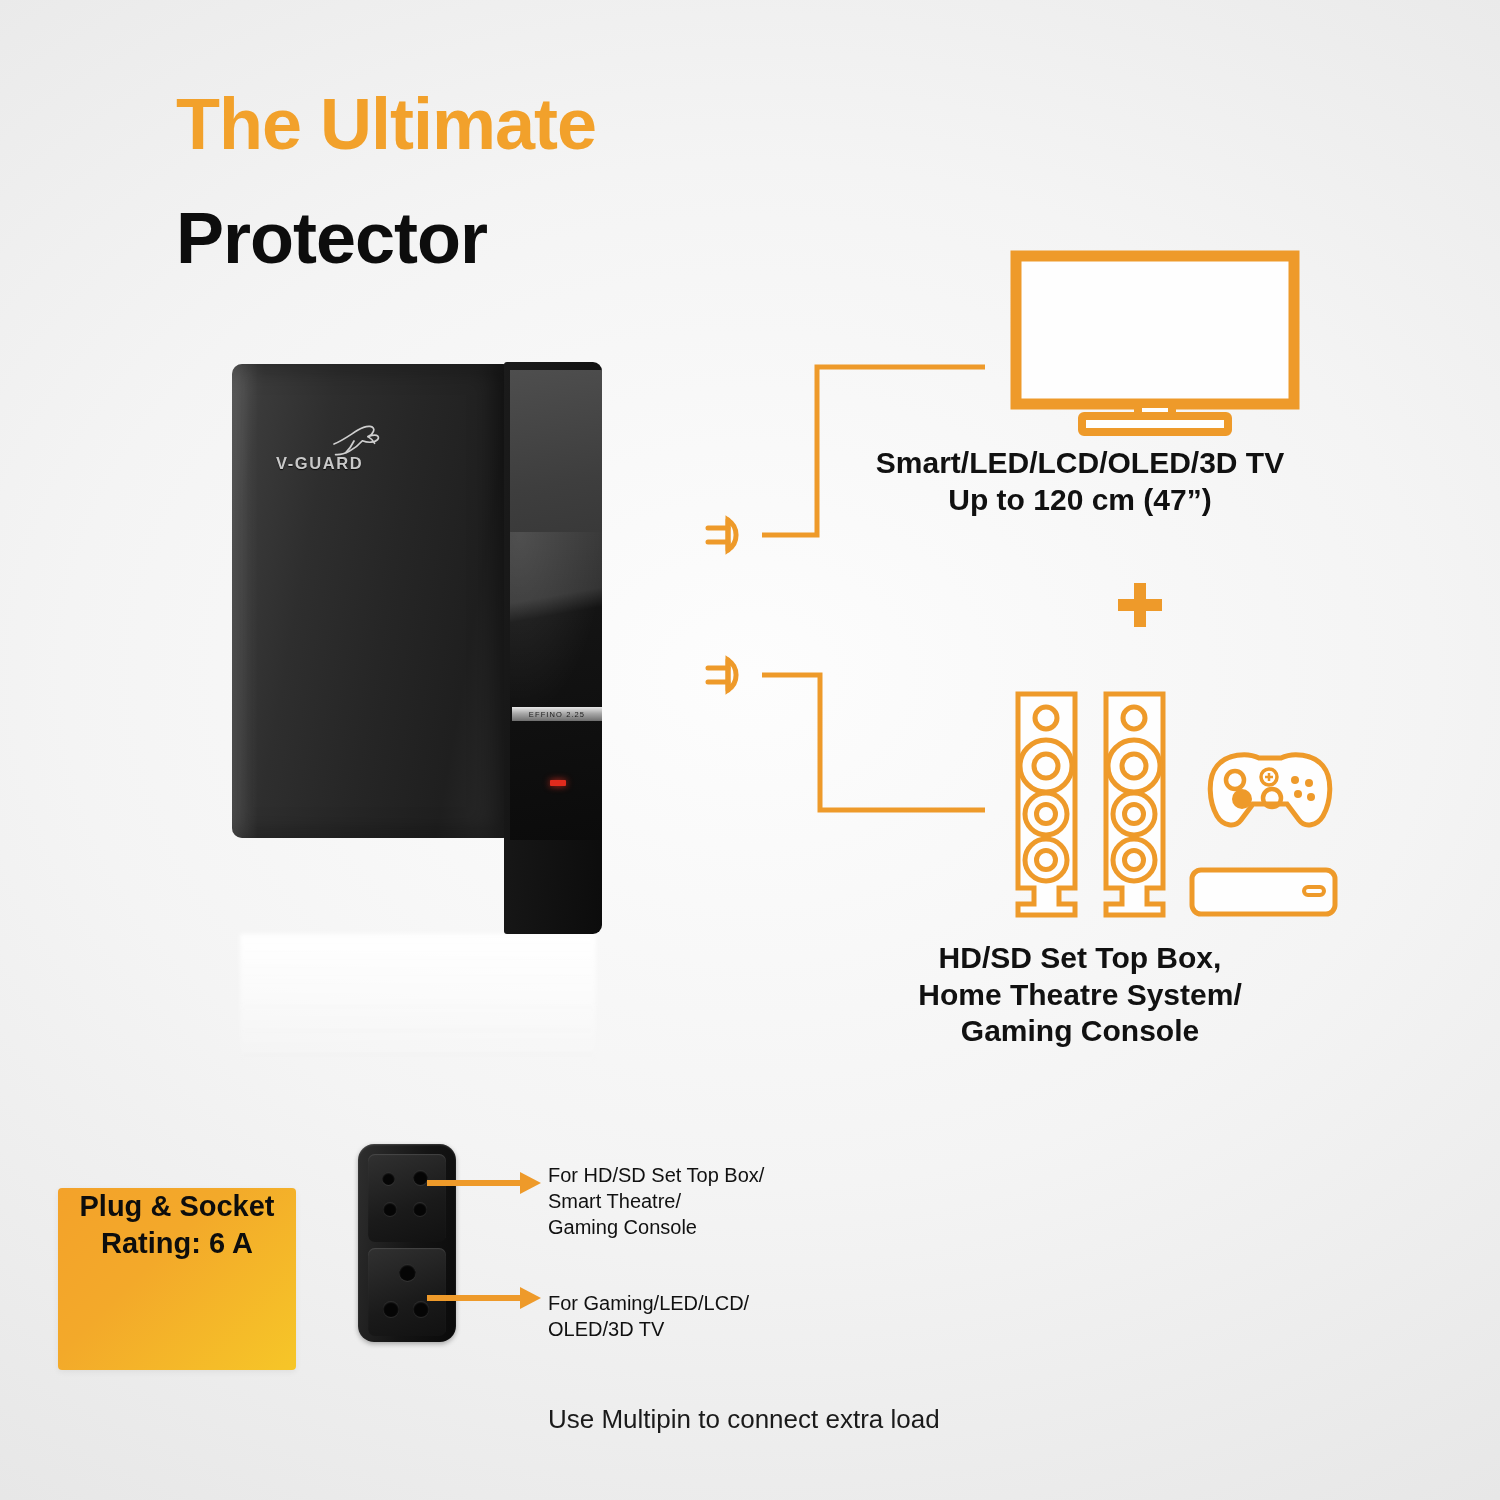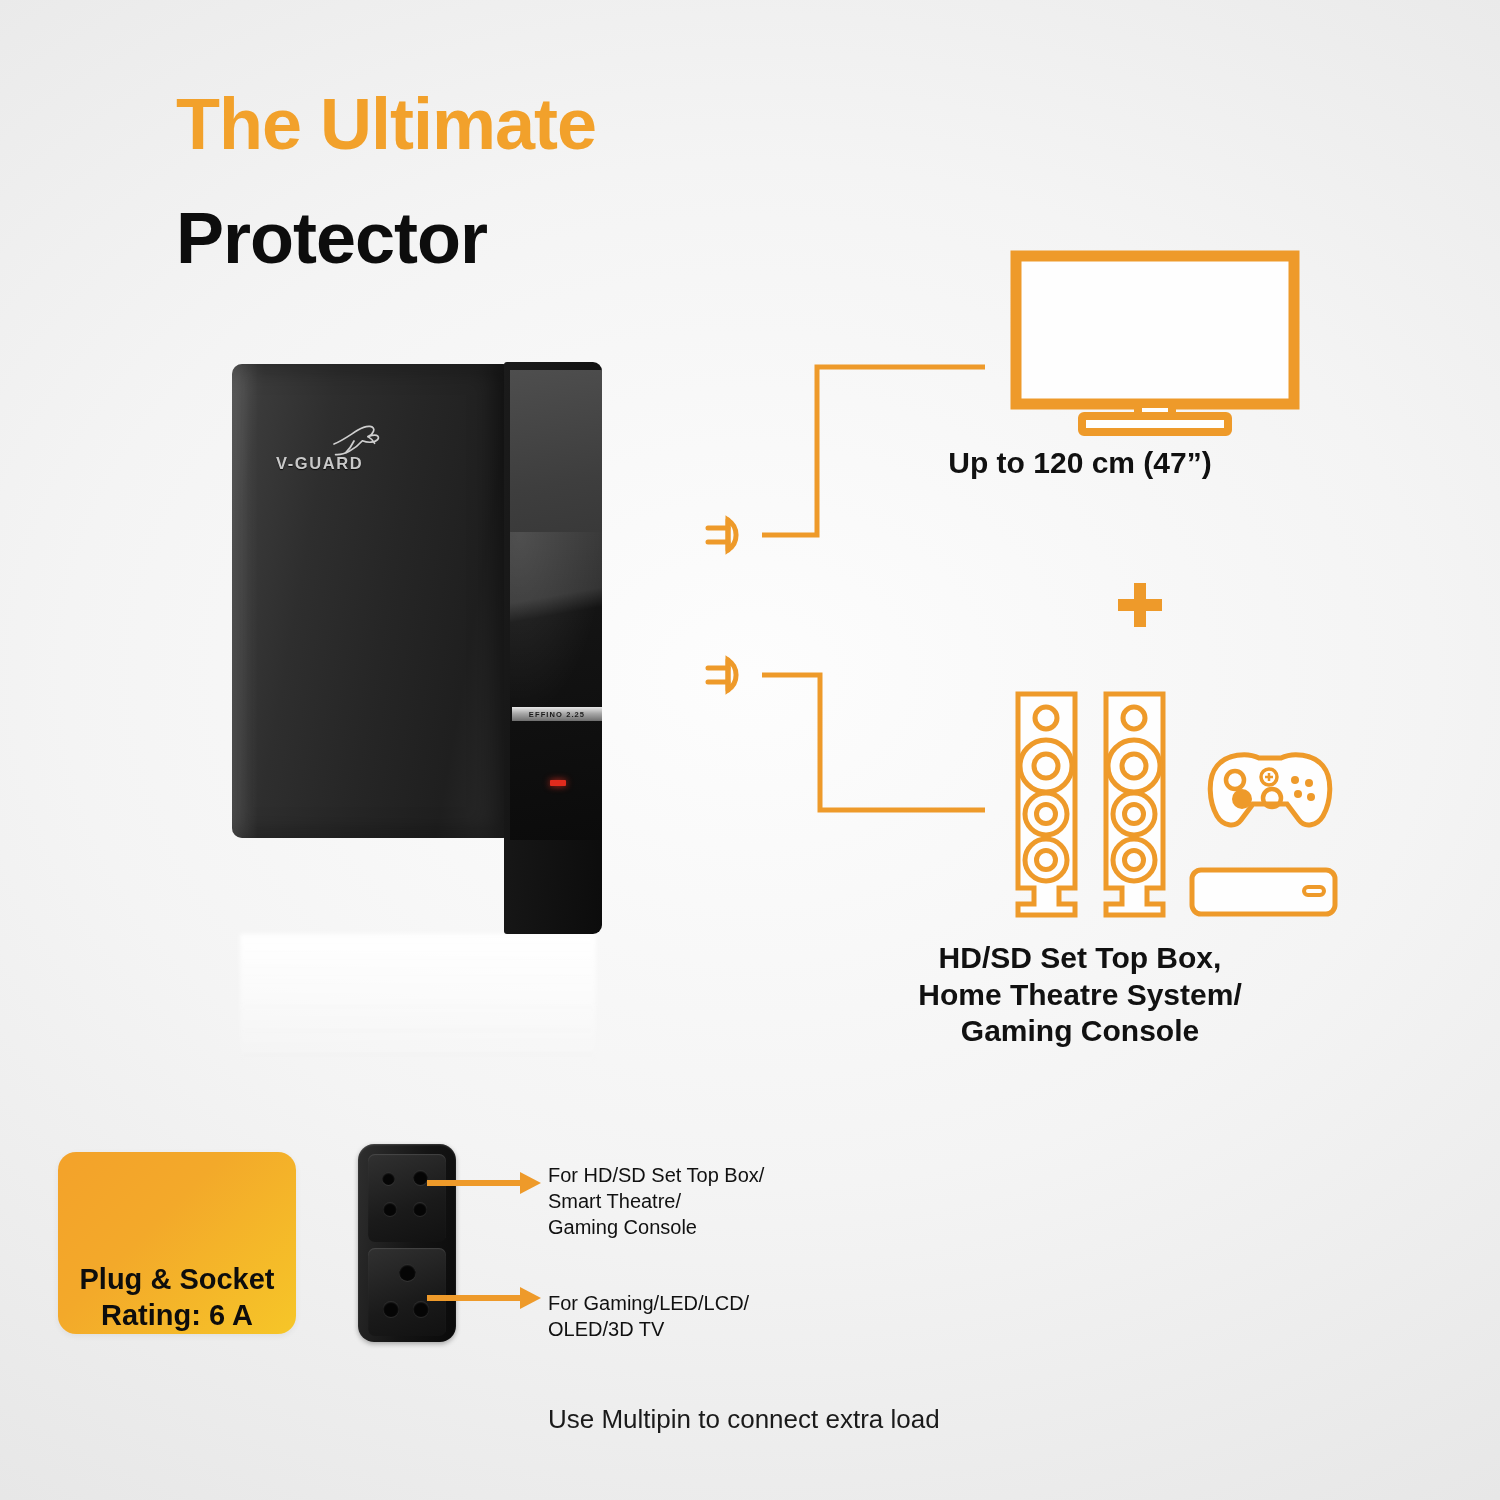--- a/index.html
+++ b/index.html
@@ -51,21 +51,21 @@
   .gloss-sheen{
     position:absolute; left:6px; top:170px; width:92px; height:330px;
     background:radial-gradient(ellipse 150% 90% at 10% 0%, rgba(255,255,255,.11), rgba(255,255,255,0) 62%);
   }
   .model-badge{
     position:absolute; left:8px; top:345px; width:90px; height:14px;
     background:linear-gradient(180deg,#e8e8e8,#a9a9a9 45%,#6e6e6e 100%);
     display:flex; align-items:center; justify-content:center;
   }
   .model-badge span{
-    font-size:7.5px; font-weight:bold; letter-spacing:1.1px; color:#1b1b1b;
+    font-size:7.5px; font-weight:normal; letter-spacing:1.1px; color:#1b1b1b;
   }
   .led{
     position:absolute; left:46px; top:418px; width:16px; height:6px;
     background:#e02b1d; border-radius:1px;
     box-shadow:0 0 7px rgba(224,43,29,.85);
   }
   .brand{
     position:absolute; left:44px; top:60px; width:140px; height:54px;
   }
   .brand .txt{
@@ -89,24 +89,24 @@
   }
   .tv-caption { top:195px; }
   .dev-caption { top:690px; }
   .plus {
     position:absolute; left:415px; top:330px;
     font-size:0; color:#EE9A2A;
   }
 
   
   #rating-badge{
-    position:absolute; left:58px; top:1152px; width:238px; height:182px;
-    border-radius:18px;
+    position:absolute; left:58px; top:1188px; width:238px; height:182px;
+    border-radius:4px;
     background:linear-gradient(135deg,#F3A22A 0%,#F3A92A 40%,#F6C628 100%);
-    display:flex; align-items:flex-end; justify-content:center;
+    display:flex; align-items:flex-start; justify-content:center;
     box-shadow:0 2px 6px rgba(0,0,0,.06);
   }
   #rating-badge .t{
     font-size:29px; font-weight:bold; color:#0d0d0d;
     text-align:center; line-height:1.26;
   }
 
   #socket-panel{
     position:absolute; left:358px; top:1144px; width:98px; height:198px;
     background:linear-gradient(100deg,#2f2f2f,#141414 55%,#0a0a0a);
@@ -195,20 +195,21 @@
     </g>
   </svg>
 
   <svg width="290" height="185" viewBox="0 0 290 185" style="position:absolute;left:310px;top:0px;">
     <rect x="6" y="6" width="278" height="148" fill="#fefefe" stroke="#EE9A2A" stroke-width="11"></rect>
     <rect x="128" y="154" width="34" height="22" fill="#fefefe" stroke="#EE9A2A" stroke-width="8"></rect>
     <rect x="72" y="166" width="146" height="16" rx="2" fill="#fefefe" stroke="#EE9A2A" stroke-width="8"></rect>
   </svg>
 
   <div class="tv-caption">
+    <div>Smart/LED/LCD/OLED/3D TV</div>
     <div>Up to 120 cm (47”)</div>
   </div>
 
   <div class="plus">
     <svg width="50" height="50" viewBox="0 0 50 50">
       <path d="M19 3 H31 V19 H47 V31 H31 V47 H19 V31 H3 V19 H19 Z" fill="#EE9A2A"></path>
     </svg>
   </div>
 
   <svg width="345" height="235" viewBox="0 0 345 235" style="position:absolute;left:290px;top:440px;">

